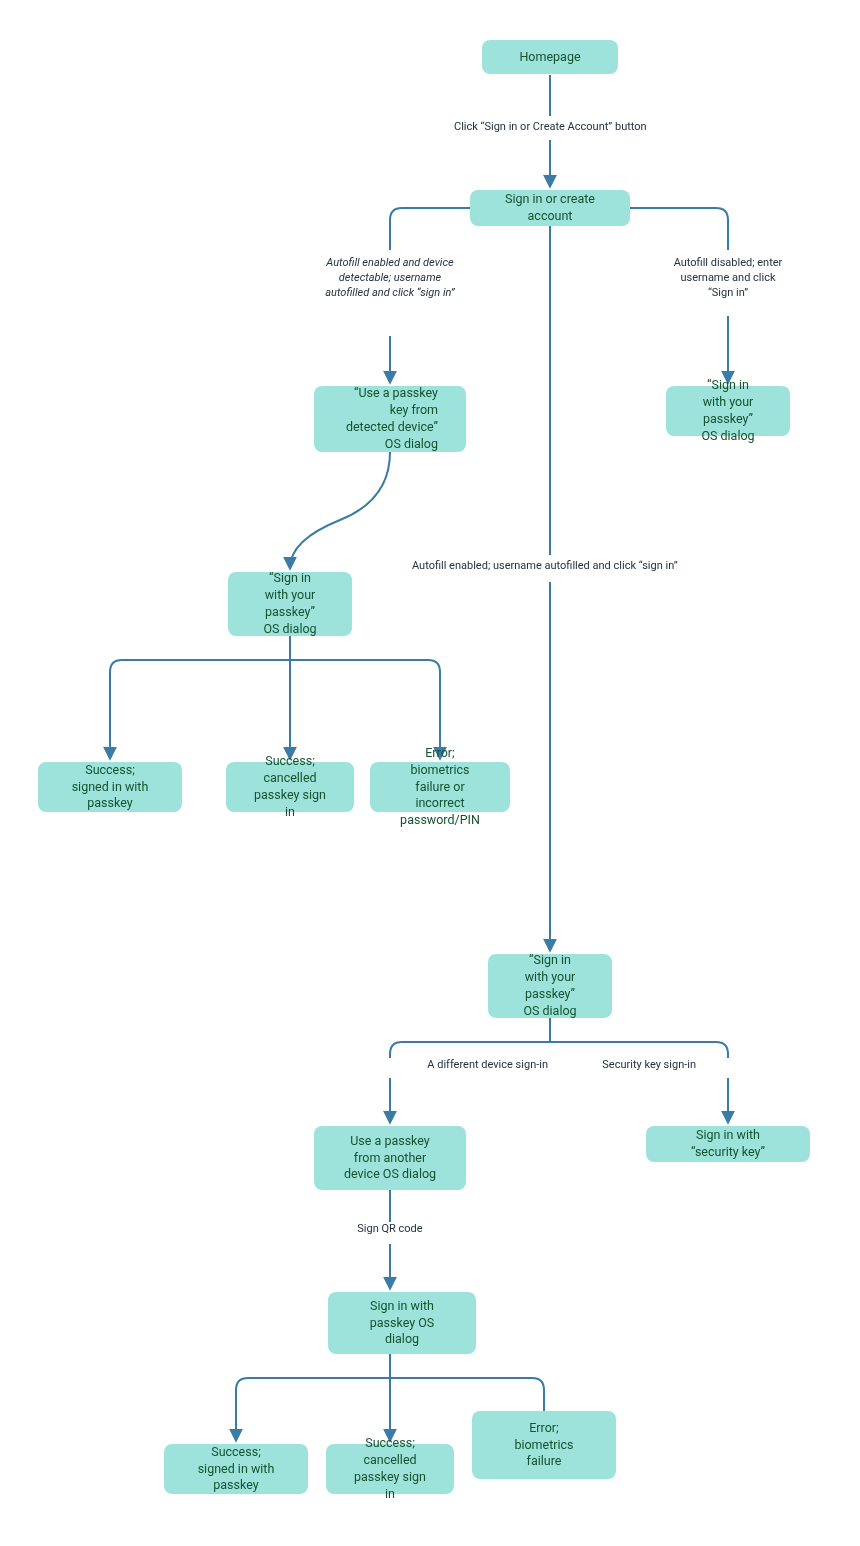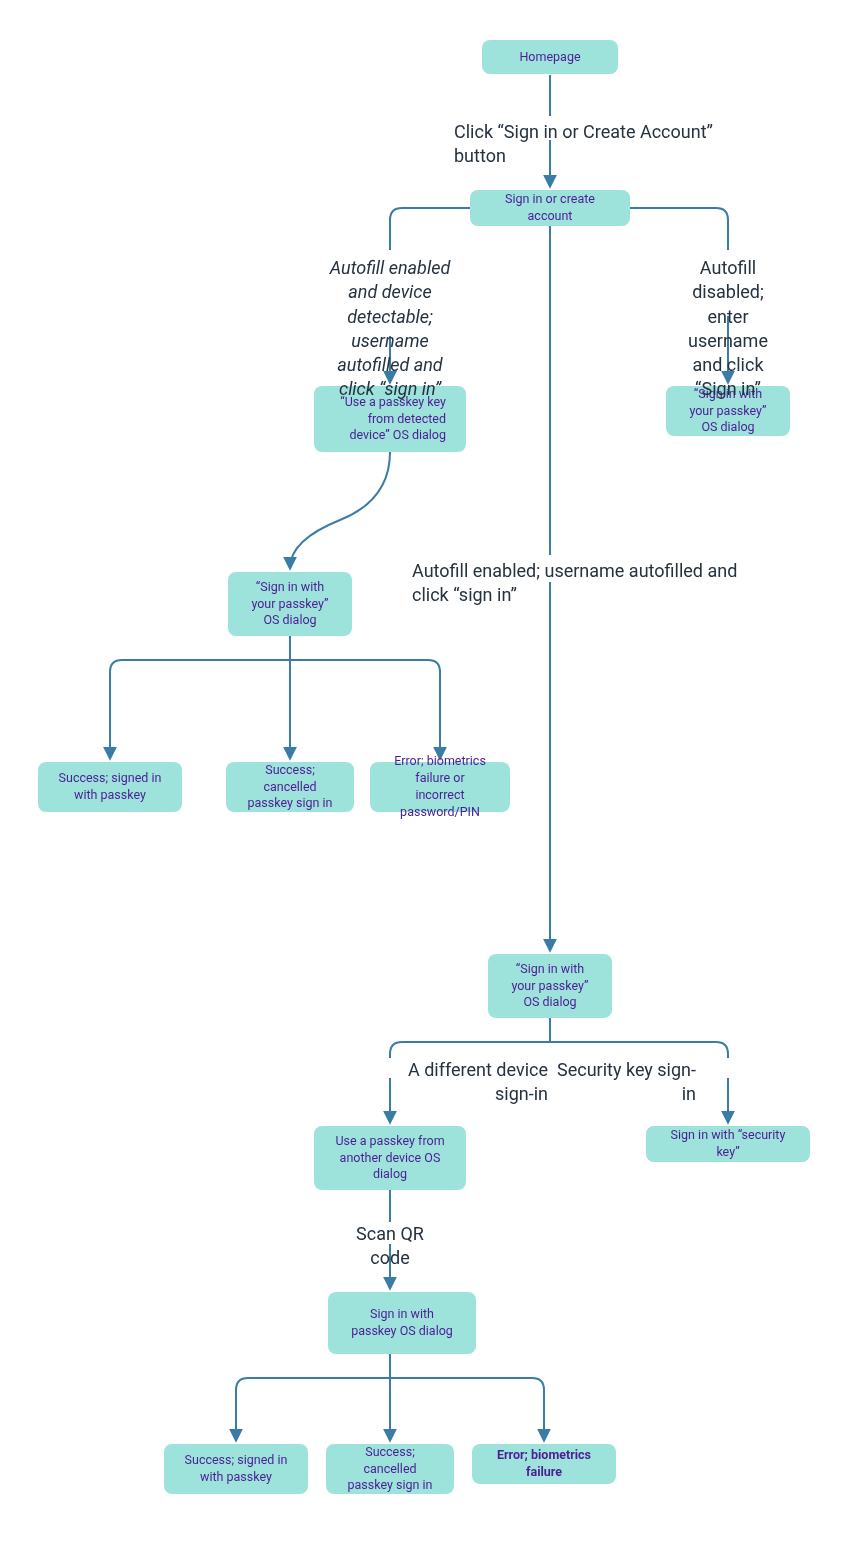--- a/index.html
+++ b/index.html
@@ -23,30 +23,30 @@
     pointer-events: none;
   }
   .node {
     position: absolute;
     background: #9DE3DC;
     border-radius: 8px;
     display: flex;
     align-items: center;
     justify-content: center;
     text-align: center;
-    color: #4c1d95;
+    color: #14532d;
     font-size: 12.5px;
     line-height: 1.35;
-    padding: 6px 20px;
+    padding: 6px 28px;
     box-sizing: border-box;
   }
   .edge-label {
     position: absolute;
     color: #25323F;
-    font-size: 18px;
+    font-size: 11px;
     line-height: 1.35;
     text-align: center;
   }
 </style>
 </head>
 <body>
 
 <div class="canvas">
 
   <svg class="lines" viewBox="0 0 860 1546">
@@ -146,21 +146,21 @@
   </div>
 
   <div class="node" style="left:164px; top:1444px; width:144px; height:50px;">
     <span>Success; signed in with passkey</span>
   </div>
 
   <div class="node" style="left:326px; top:1444px; width:128px; height:50px;">
     <span>Success; cancelled passkey sign in</span>
   </div>
 
-  <div class="node" style="left:472px; top:1444px; width:144px; height:40px;font-weight:bold;">
+  <div class="node" style="left:472px; top:1411px; width:144px; height:68px;">
     <span>Error; biometrics failure</span>
   </div>
 
   <div class="edge-label" style="left:454px; top:120px; width:280px; text-align:left;">
     <span>Click “Sign in or Create Account” button</span>
   </div>
 
   <div class="edge-label" style="left:322px; top:256px; width:136px;font-style:italic;">
     <span>Autofill enabled and device detectable; username autofilled and click “sign in”</span>
   </div>
@@ -175,16 +175,16 @@
 
   <div class="edge-label" style="left:390px; top:1058px; width:158px; text-align:right;">
     <span>A different device sign-in</span>
   </div>
 
   <div class="edge-label" style="left:556px; top:1058px; width:140px; text-align:right;">
     <span>Security key sign-in</span>
   </div>
 
   <div class="edge-label" style="left:348px; top:1222px; width:84px;">
-    <span>Scan QR code</span>
+    <span>Sign QR code</span>
   </div>
 
 </div>
 
 </body></html>

